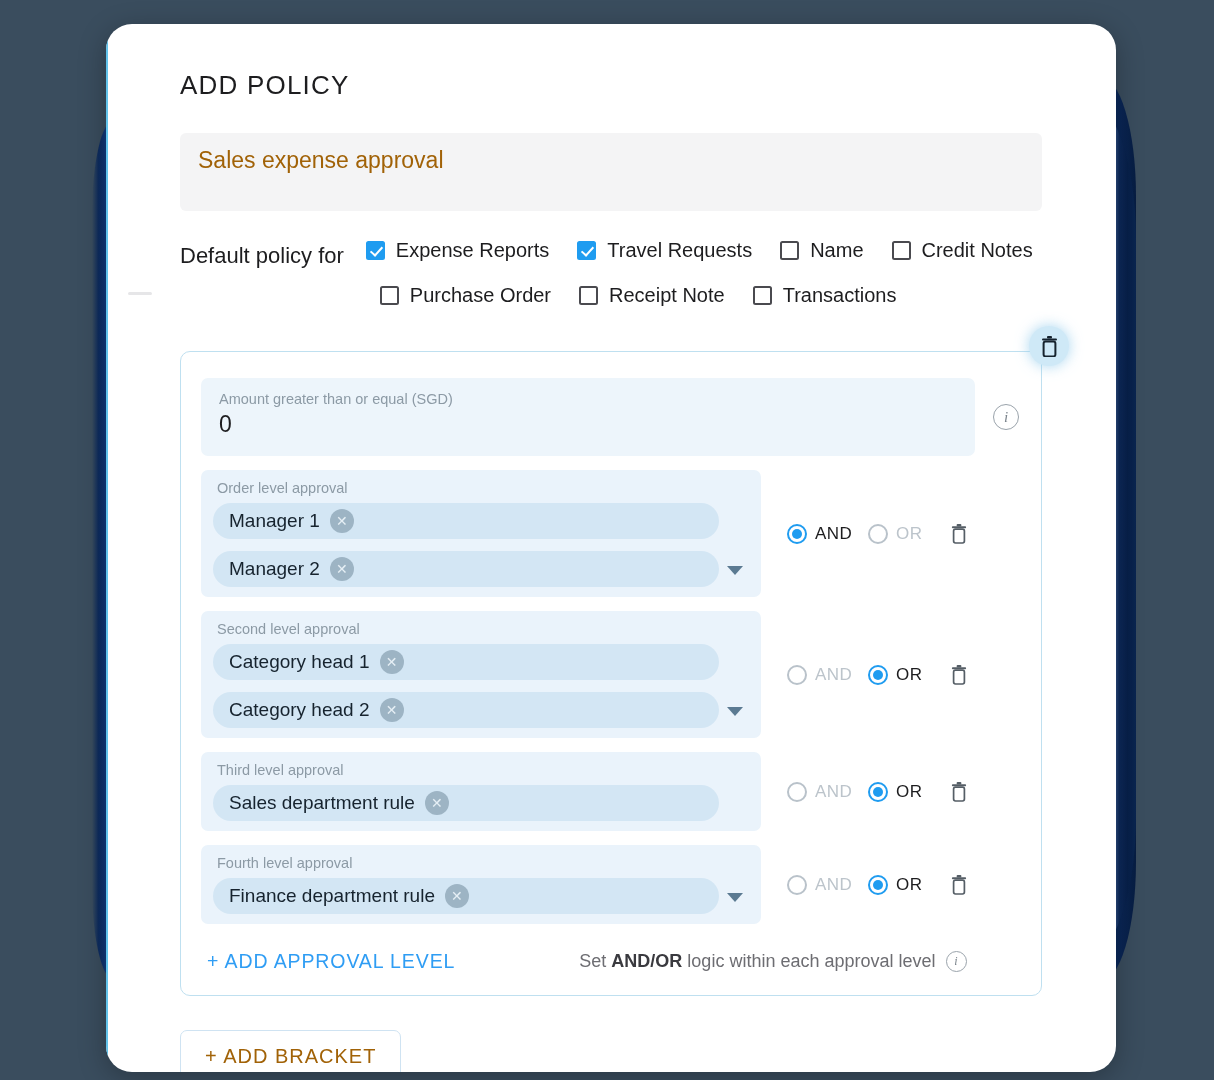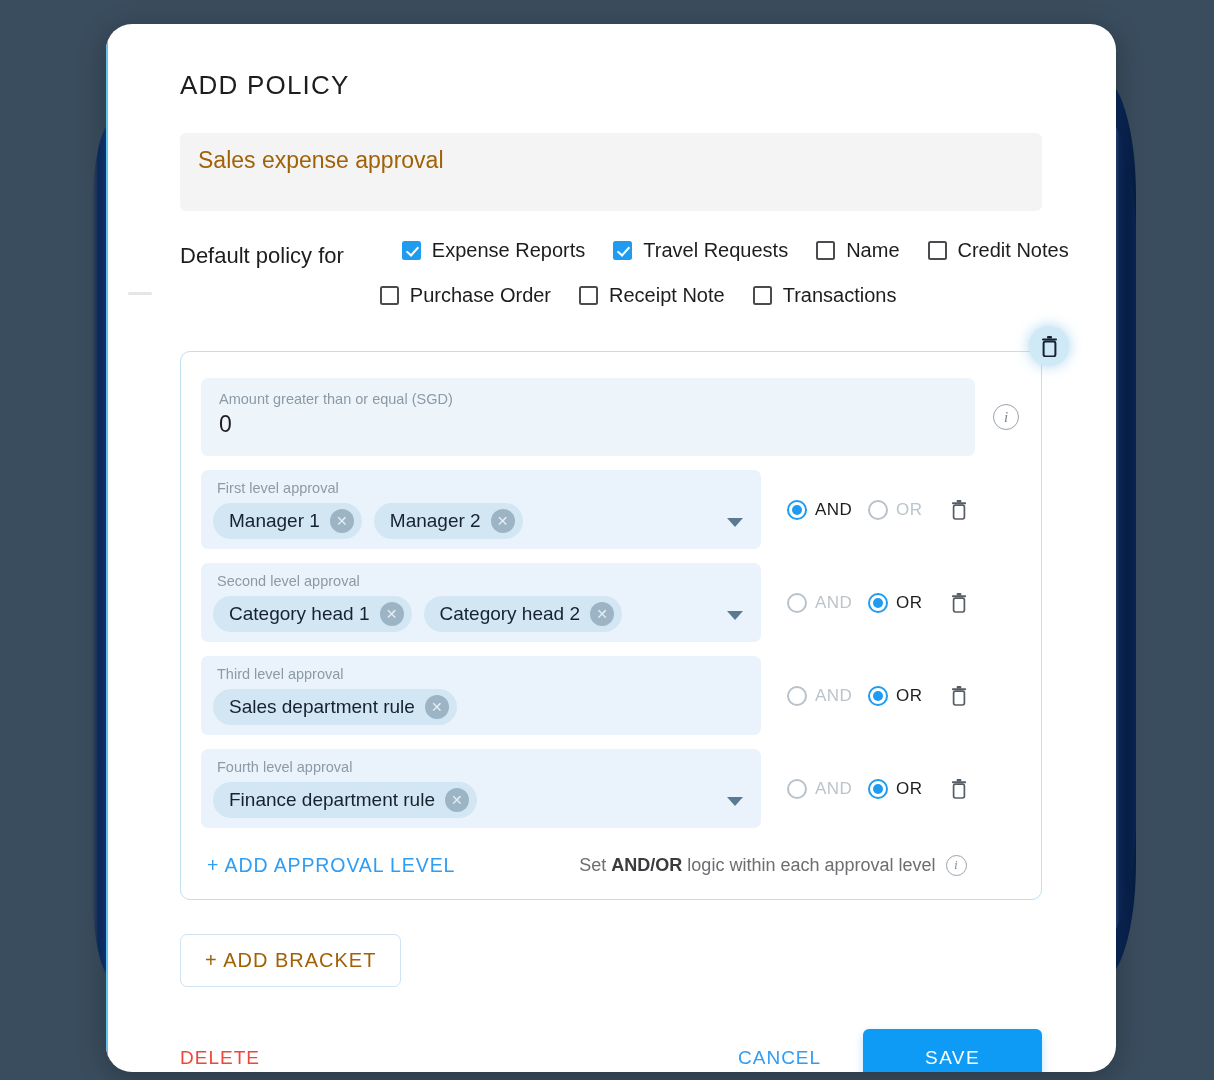--- a/index.html
+++ b/index.html
@@ -134,21 +134,20 @@
     width: 24px;
     height: 3px;
     background: #e6e6e8;
     border-radius: 2px;
   }
   .cb-rows { flex: 1; }
   .cb-row {
     display: flex;
     align-items: center;
     gap: 28px;
-    margin-left: 36px;
   }
   .cb-row + .cb-row { margin-top: 22px; margin-left: 0; }
   .cb-row.row2 { padding-left: 14px; }
   .cb-item {
     display: flex;
     align-items: center;
     gap: 11px;
     cursor: pointer;
   }
   .cb-box {
@@ -231,21 +230,21 @@
     position: relative;
     min-height: 74px;
     cursor: pointer;
   }
   .lvl-label {
     font-size: 14.5px;
     color: #8c9aa5;
     margin-bottom: 7px;
     padding-left: 4px;
   }
-  .chips { display: flex; gap: 12px; flex-wrap: wrap; }
+  .chips { display: flex; gap: 12px; flex-wrap: wrap; flex-direction: column; }
   .chip {
     display: flex;
     align-items: center;
     gap: 10px;
     background: #d3e6f4;
     border-radius: 22px;
     padding: 5px 8px 5px 16px;
     height: 36px;
   }
   .chip-text { font-size: 19px; color: #16232e; white-space: nowrap; }
@@ -462,21 +461,21 @@
         <div class="amount-field">
           <div class="amount-label">Amount greater than or equal (SGD)</div>
           <div class="amount-value">0</div>
         </div>
         <div class="info-icon">i</div>
       </div>
 
       <div id="levels">
           <div class="lvl-row">
             <div class="lvl-select">
-              <div class="lvl-label">First level approval</div>
+              <div class="lvl-label">Order level approval</div>
               <div class="chips">
                 <span class="chip">
                   <span class="chip-text">Manager 1</span>
                   <span class="chip-x">✕</span>
                 </span>
                 <span class="chip">
                   <span class="chip-text">Manager 2</span>
                   <span class="chip-x">✕</span>
                 </span>
               </div>

